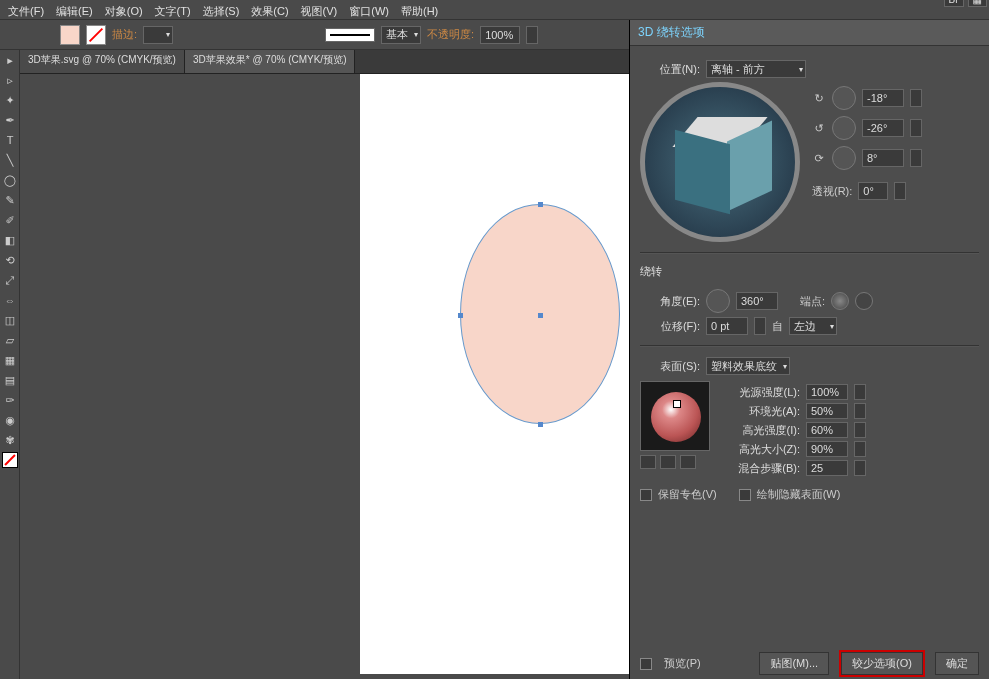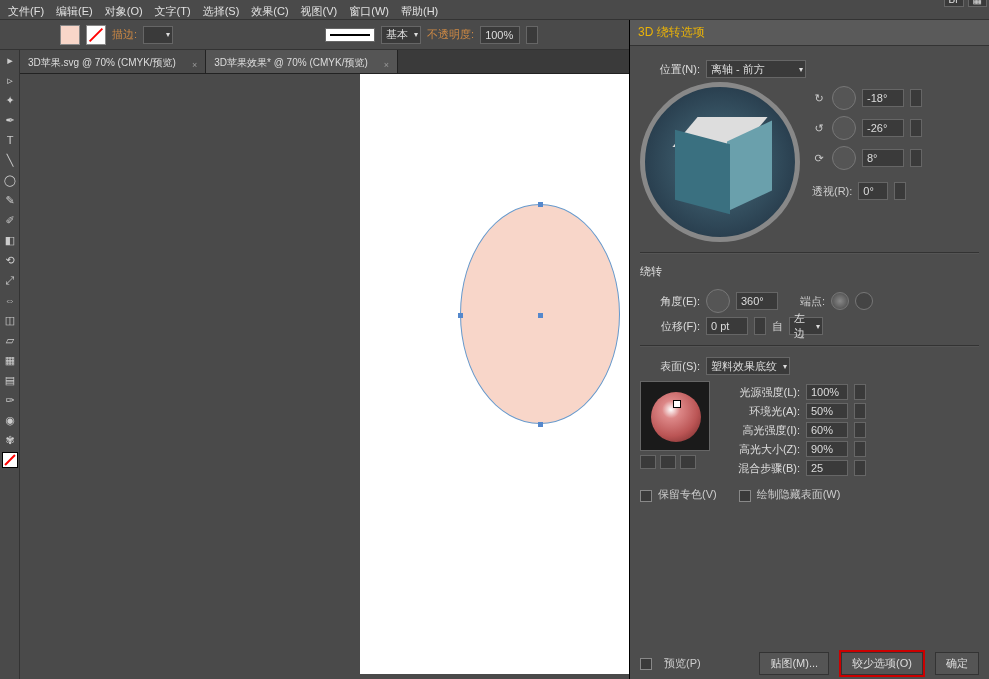--- a/index.html
+++ b/index.html
@@ -23,32 +23,32 @@
 
 
 .workspace { position: absolute; left: 0; top: 50px; right: 0; bottom: 0; background: #4a4a4a; display: flex; }
 .tools { width: 20px; background: #4a4a4a; border-right: 1px solid #333; display: flex; flex-direction: column; }
 .tool { width: 20px; height: 20px; display: flex; align-items: center; justify-content: center; color: #ccc; font-size: 11px; }
 .tool-fill { width:16px; height:16px; margin:2px auto; background:#fff; border:1px solid #000; position:relative; }
 .tool-fill .red-cross { position:absolute; width:100%; height:2px; background:red; top:50%; transform:translateY(-50%) rotate(-45deg); }
 
 .docarea { flex: 1; position: relative; background: #4a4a4a; }
 .tabs { height: 24px; background: #3a3a3a; display: flex; align-items: center; border-bottom: 1px solid #222; }
-.tab { padding: 3px 8px; background: #4a4a4a; color: #ddd; border-right: 1px solid #222; display: flex; align-items: flex-end; gap: 16px; font-size: 10px; height: 100%; }
+.tab { padding: 3px 8px; background: #4a4a4a; color: #ddd; border-right: 1px solid #222; display: flex; align-items: flex-end; gap: 16px; font-size: 10px; height: 100%; flex-direction: column; }
 .tab.active { background: #555; }
 .tab .close { color: #999; font-size: 9px; }
 
 .canvas-viewport { position: absolute; left: 0; top: 24px; right: 0; bottom: 0; overflow: hidden; background: #4a4a4a; }
 .artboard { position: absolute; left: 340px; top: 0; width: 400px; height: 600px; background: #fff; }
 .ellipse { position: absolute; left: 100px; top: 130px; width: 160px; height: 220px; background: #f8d6c9; border-radius: 50%; border: 1px solid #6699cc; }
 .anchor { width:5px; height:5px; background:#5588cc; position:absolute; }
 
 
 .panel3d { position: absolute; right: 0; top: 20px; width: 360px; bottom: 0; background: #4d4d4d; border-left: 1px solid #000; }
-.panel-title { background: #5a5a5a; border-bottom: 1px solid #333; padding: 4px 8px; color: #eab308; font-size: 12px; }
+.panel-title { background: #5a5a5a; border-bottom: 1px solid #333; padding: 4px 8px; color: #7dd3fc; font-size: 12px; }
 .panel-body { padding: 10px; position:relative; height: calc(100% - 24px); }
 
 .row { display: flex; align-items: center; gap: 6px; margin: 4px 0; }
 .row .lab { color: #ddd; min-width: 60px; text-align: right; }
 
 .preview3d-wrap { display:flex; gap:12px; }
 .preview3d { width: 160px; height: 160px; border-radius: 50%; background: radial-gradient(circle at 50% 50%, #4a7080 0%, #2a4050 70%, #333 100%); border: 5px solid #888; position: relative; }
 .cube { position:absolute; left:30px; top:30px; width:100px; height:100px; }
 .cube .top { position:absolute; left:10px; top:0; width:70px; height:30px; background:#ddd; transform:skewX(-40deg); }
 .cube .right { position:absolute; left:52px; top:14px; width:45px; height:70px; background:#6aa0ac; transform:skewY(-25deg); }
@@ -72,21 +72,21 @@
 .surf-toolbar .tbtn { width:16px; height:14px; background:#3a3a3a; border:1px solid #666; }
 
 .slider-row { display:flex; align-items:center; gap:6px; margin:3px 0; }
 .slider-row .slab { color:#ddd; width:80px; text-align:right; }
 .pct-input { background:#3a3a3a; border:1px solid #666; color:#ddd; padding:1px 4px; width:42px; height:16px; font-size:11px; }
 .sldbtn { width:12px; height:16px; background:#3a3a3a; border:1px solid #666; }
 
 .hl-box { border:2px solid #c00; padding:6px; display:flex; align-items:center; gap:6px; margin-top:6px; }
 .color-sw { width:18px; height:18px; background:#d00; border:1px solid #888; }
 
-.checkbox-row { display:flex; align-items:flex-end; gap:6px; margin-top:8px; }
+.checkbox-row { display:flex; align-items:center; gap:6px; margin-top:8px; }
 .chk { width:12px; height:12px; border:1px solid #888; background:#3a3a3a; }
 
 .footer-row { position:absolute; left:10px; right:10px; bottom:6px; display:flex; align-items:center; gap:12px; }
 .btn { background:#555; border:1px solid #333; color:#ddd; padding:3px 10px; font-size:11px; }
 .btn.highlighted { outline:2px solid #c00; }
 .orange-label { color:#cc8844; }
 
 </style>
 </head>
 <body>
@@ -227,21 +227,21 @@
       <span>端点:</span>
       <div class="knob" style="width:18px;height:18px;border-radius:50%;background:radial-gradient(#888,#444)"></div>
       <div class="knob" style="width:18px;height:18px;border-radius:50%;background:#444"></div>
     </div>
 
     <div class="row">
       <span class="lab">位移(F):</span>
       <input class="val-input" value="0 pt" style="">
       <div class="stepbtn"></div>
       <span>自</span>
-      <span class="drop" style="width:34px">左边</span>
+      <span class="drop" style="width:48px">左边</span>
     </div>
 
     <div class="divider"></div>
 
     <div class="row">
       <span class="lab">表面(S):</span>
       <span class="drop" style="width:84px">塑料效果底纹</span>
     </div>
 
     <div style="display:flex;gap:10px;align-items:flex-start;margin-top:6px">

